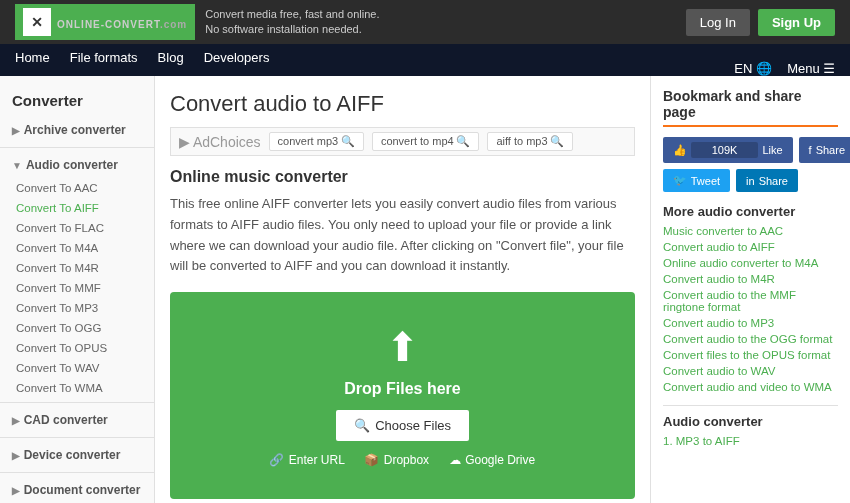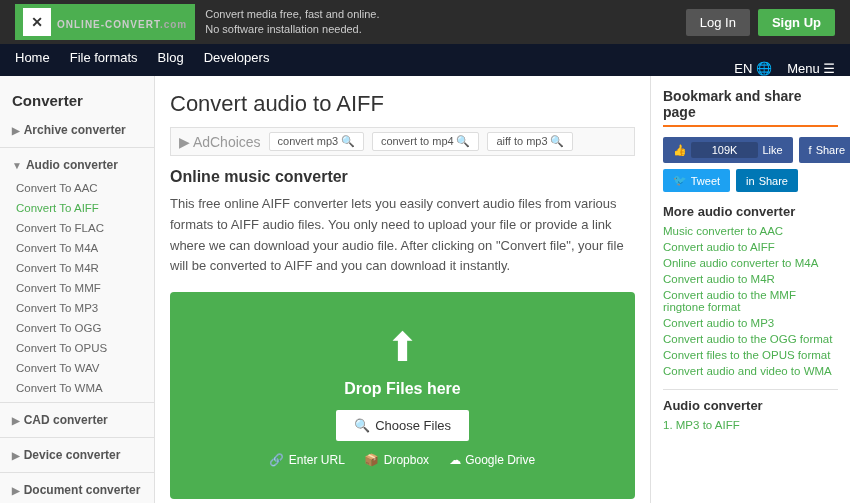--- a/index.html
+++ b/index.html
@@ -212,19 +212,20 @@
 
     <div class="more-title">More audio converter</div>
     <a class="more-link">Music converter to AAC</a>
     <a class="more-link">Convert audio to AIFF</a>
     <a class="more-link">Online audio converter to M4A</a>
     <a class="more-link">Convert audio to M4R</a>
     <a class="more-link">Convert audio to the MMF ringtone format</a>
     <a class="more-link">Convert audio to MP3</a>
     <a class="more-link">Convert audio to the OGG format</a>
     <a class="more-link">Convert files to the OPUS format</a>
+    <a class="more-link">Convert audio to WAV</a>
     <a class="more-link">Convert audio and video to WMA</a>
 
     <div class="audio-conv-title">Audio converter</div>
     <a class="audio-conv-link">1. MP3 to AIFF</a>
   </div>
 
 </div>
 
 </body></html>

